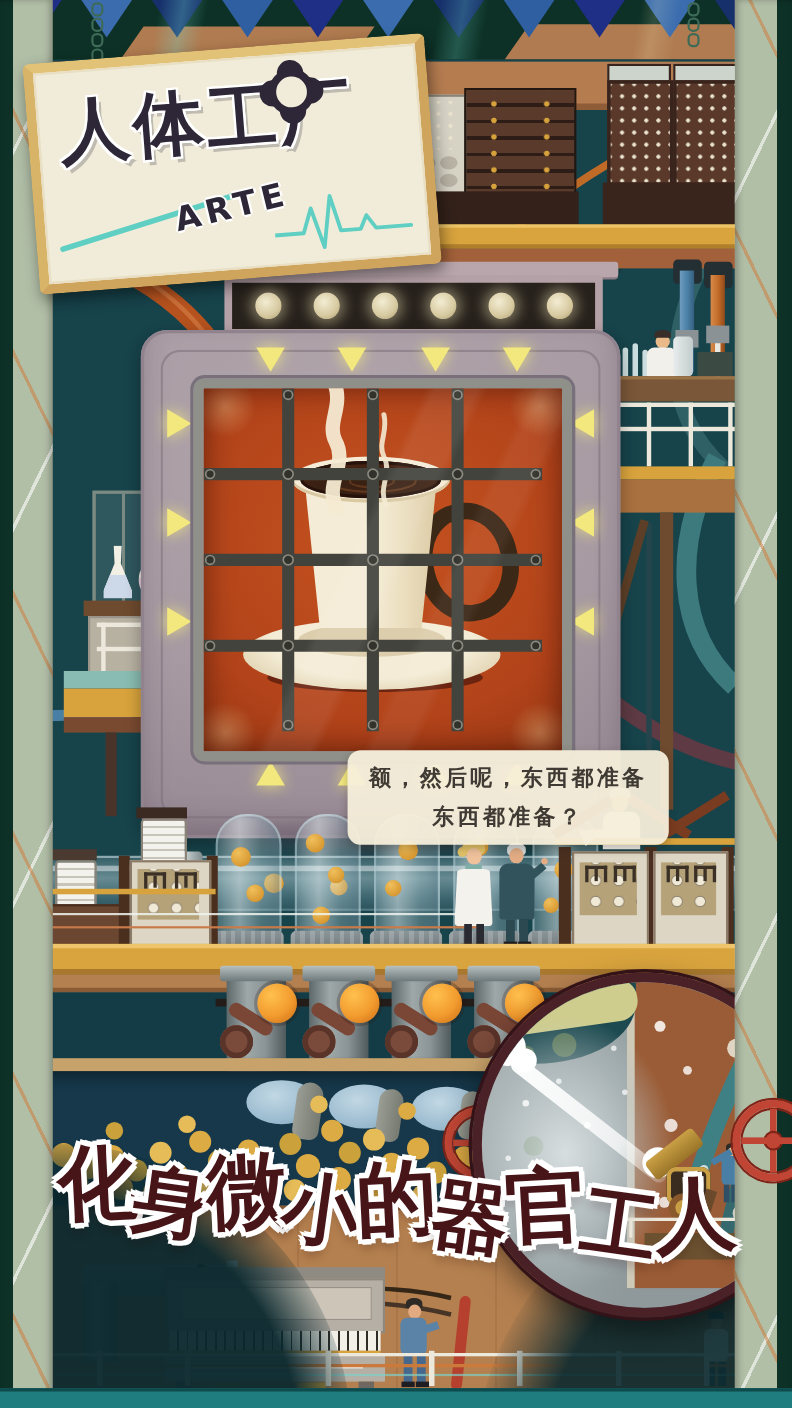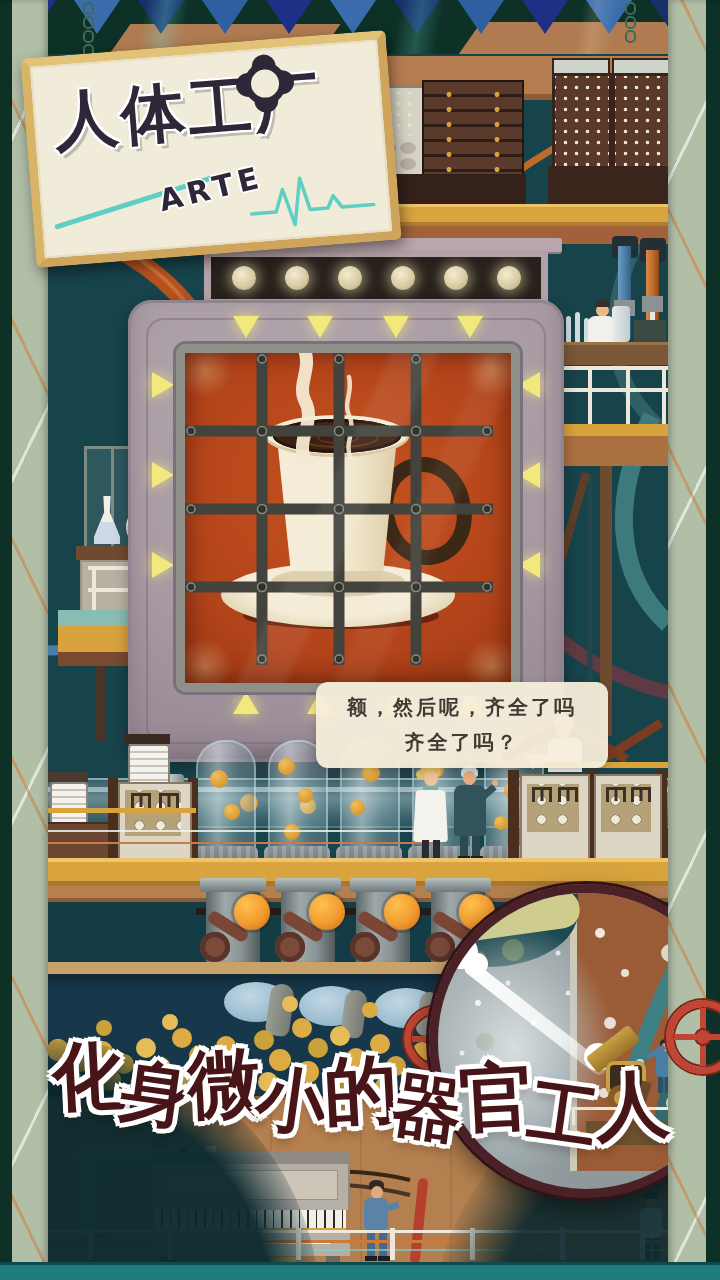--- a/index.html
+++ b/index.html
@@ -611,22 +611,22 @@
         <circle cx="24" cy="160" r="2.5" opacity=".7"></circle>
           <circle cx="120" cy="60" r="2.5" opacity=".7"></circle>
       </g>
     </svg>
   </div>
   <div class="a r wheel" style="left:666px;top:1000px;width:60px;height:60px;z-index:41;">
     <div class="hub"></div>
   </div>
 
   <div class="bubble a">
-    <p>额，然后呢，齐全了吗</p>
-    <p>齐全了吗？</p>
+    <p>额，然后呢，东西都准备</p>
+    <p>东西都准备？</p>
   </div>
 
   <div class="tagline a"><span class="ch">化</span><span class="ch">身</span><span class="ch">微</span><span class="ch">小</span><span class="ch">的</span><span class="ch">器</span><span class="ch">官</span><span class="ch">工</span><span class="ch">人</span></div>
 
   <div class="b-top a">
     <div class="a" style="left:120px;top:24px;width:210px;height:30px;background:#b97f52;transform:skewX(-35deg);opacity:.95;"></div>
     <div class="a" style="left:470px;top:22px;width:250px;height:32px;background:#b97f52;transform:skewX(-35deg);opacity:.95;"></div>
     <svg class="a" style="left:0;top:0;width:720px;height:54px;" viewBox="0 0 720 54">
       <g>
         <path d="M10,0 L56,0 L33,34 Z" fill="#1f2f85"></path>

